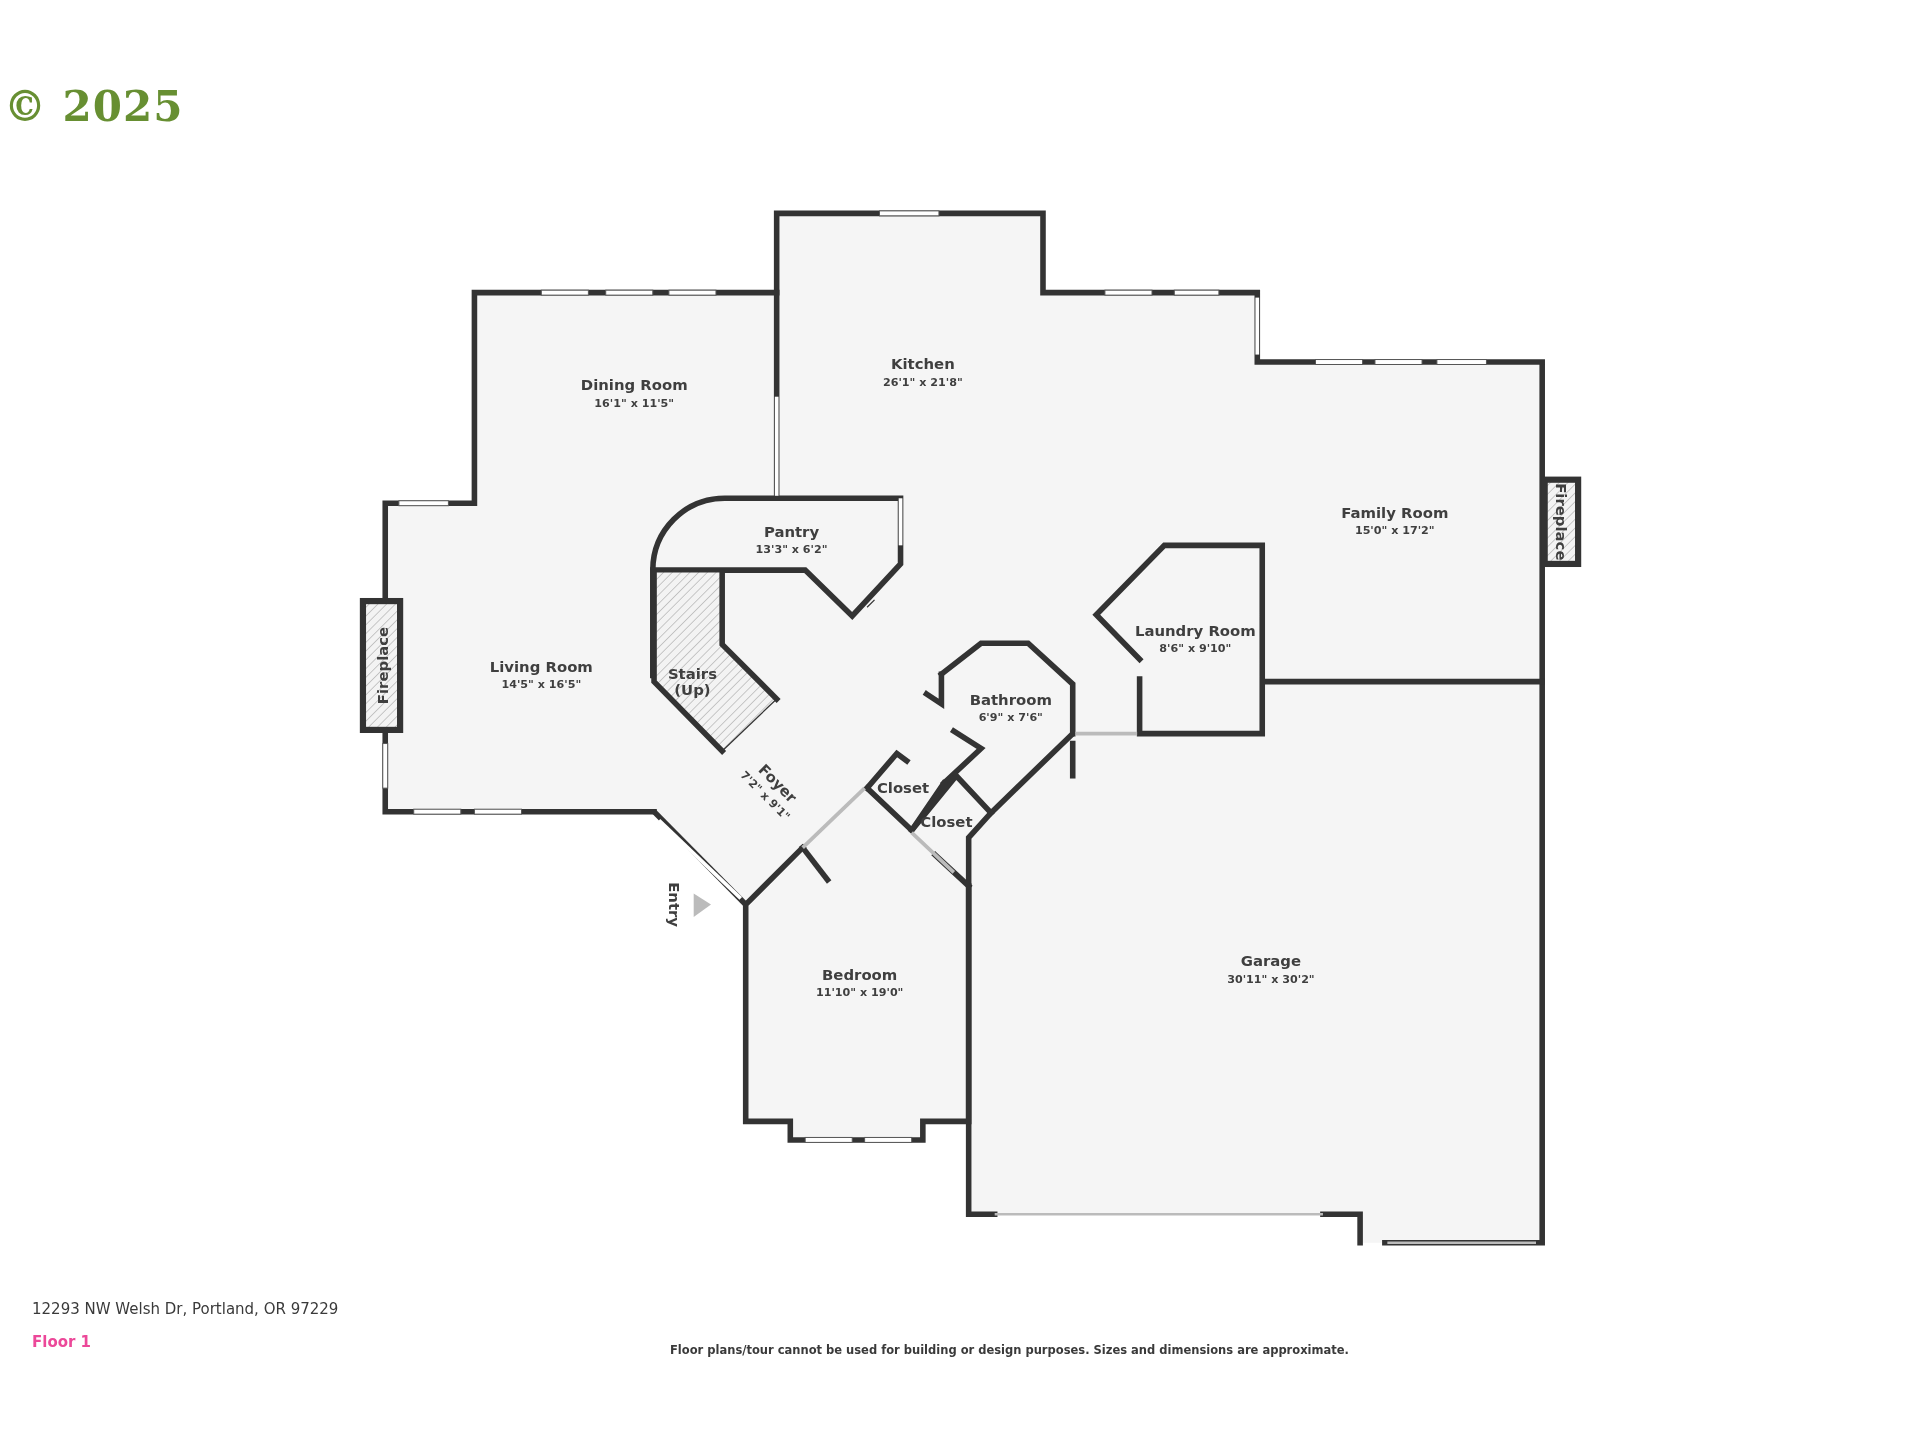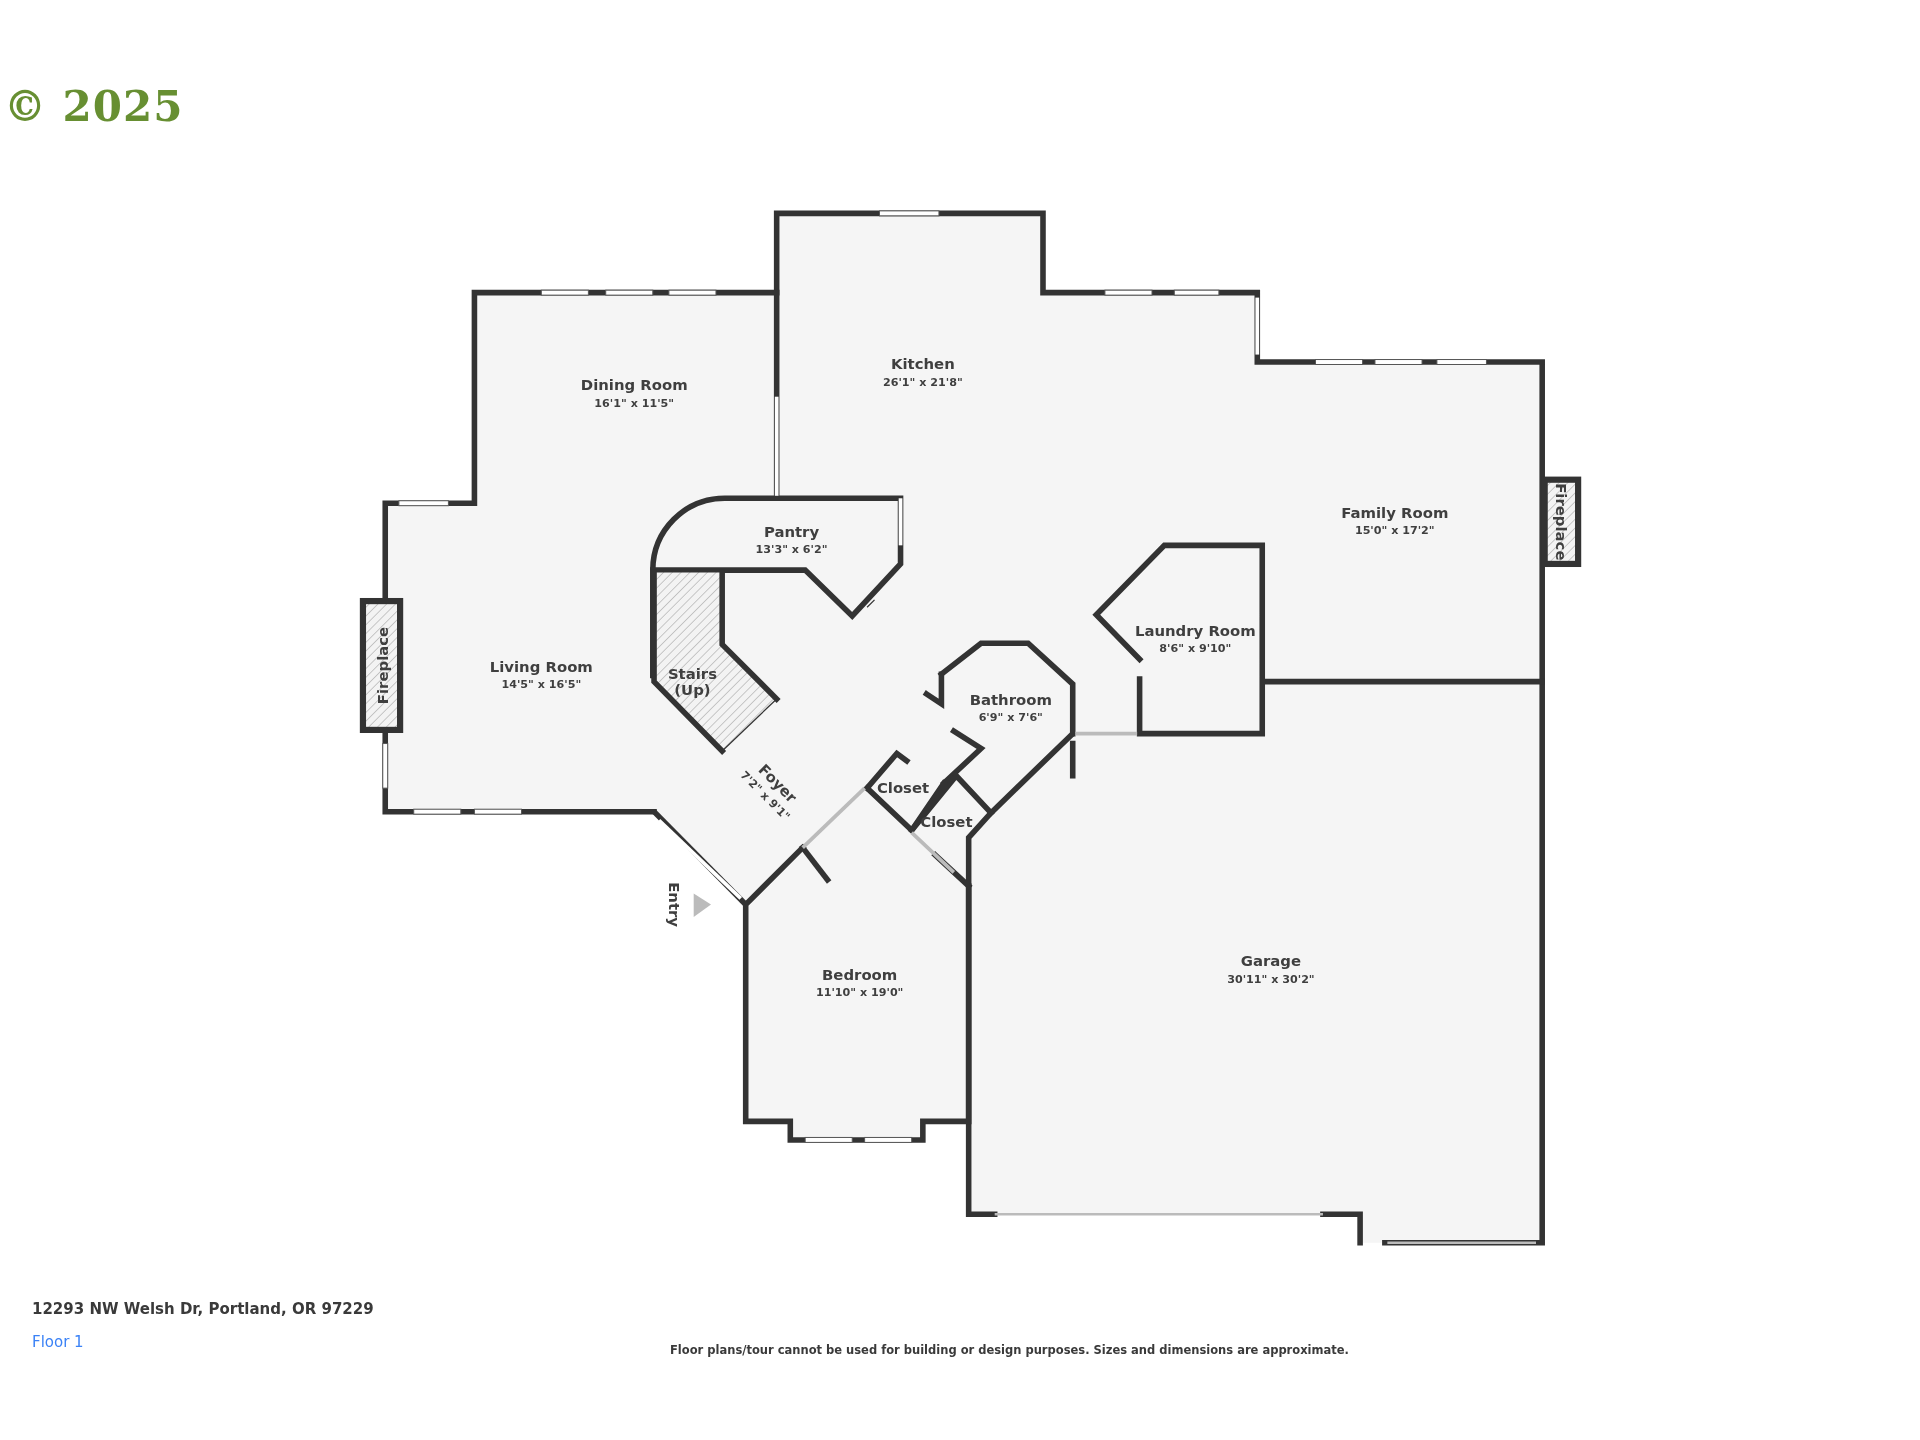--- a/index.html
+++ b/index.html
@@ -1,20 +1,20 @@
 <!DOCTYPE html>
 <html><head>
 <meta charset="utf-8">
 <style>
   html, body { margin: 0; padding: 0; background: #ffffff; }
   body { width: 1920px; height: 1440px; position: relative; overflow: hidden; font-family: "DejaVu Sans", sans-serif; }
   #plan { position: absolute; left: 0; top: 0; width: 1920px; height: 1440px; }
   .copyright { position: absolute; left: 4px; top: 82px; font-family: "DejaVu Serif", serif; font-size: 42px; color: #4d7c0f; letter-spacing: 1px; font-weight: bold; opacity: 0.85; }
-  .address { position: absolute; left: 32px; top: 1300px; font-size: 15px; font-weight: bold; color: #3a3a3a; }
-  .floor { position: absolute; left: 32px; top: 1333px; font-size: 15px; font-weight: normal; color: #3b82f6; }
+  .address { position: absolute; left: 32px; top: 1300px; font-size: 15px; font-weight: normal; color: #3a3a3a; }
+  .floor { position: absolute; left: 32px; top: 1333px; font-size: 15px; font-weight: bold; color: #ec4899; }
   .disclaimer { position: absolute; left: 670px; top: 1343px; font-size: 11.5px; font-weight: bold; color: #3a3a3a; text-align: center; }
   .room-name { font-family: "DejaVu Sans", sans-serif; font-size: 12px; font-weight: bold; fill: #3f3f3f; }
   .room-dim { font-family: "DejaVu Sans", sans-serif; font-size: 9px; font-weight: bold; fill: #3f3f3f; }
   .wall { fill: none; stroke: #333333; stroke-width: 4.5; stroke-linejoin: miter; stroke-linecap: square; }
   .thin { fill: none; stroke: #333333; stroke-width: 1; }
   .floorfill { fill: #f5f5f5; stroke: none; }
   .win { fill: #ffffff; stroke: #555; stroke-width: 0.8; }
 </style>
 </head>
 <body>

